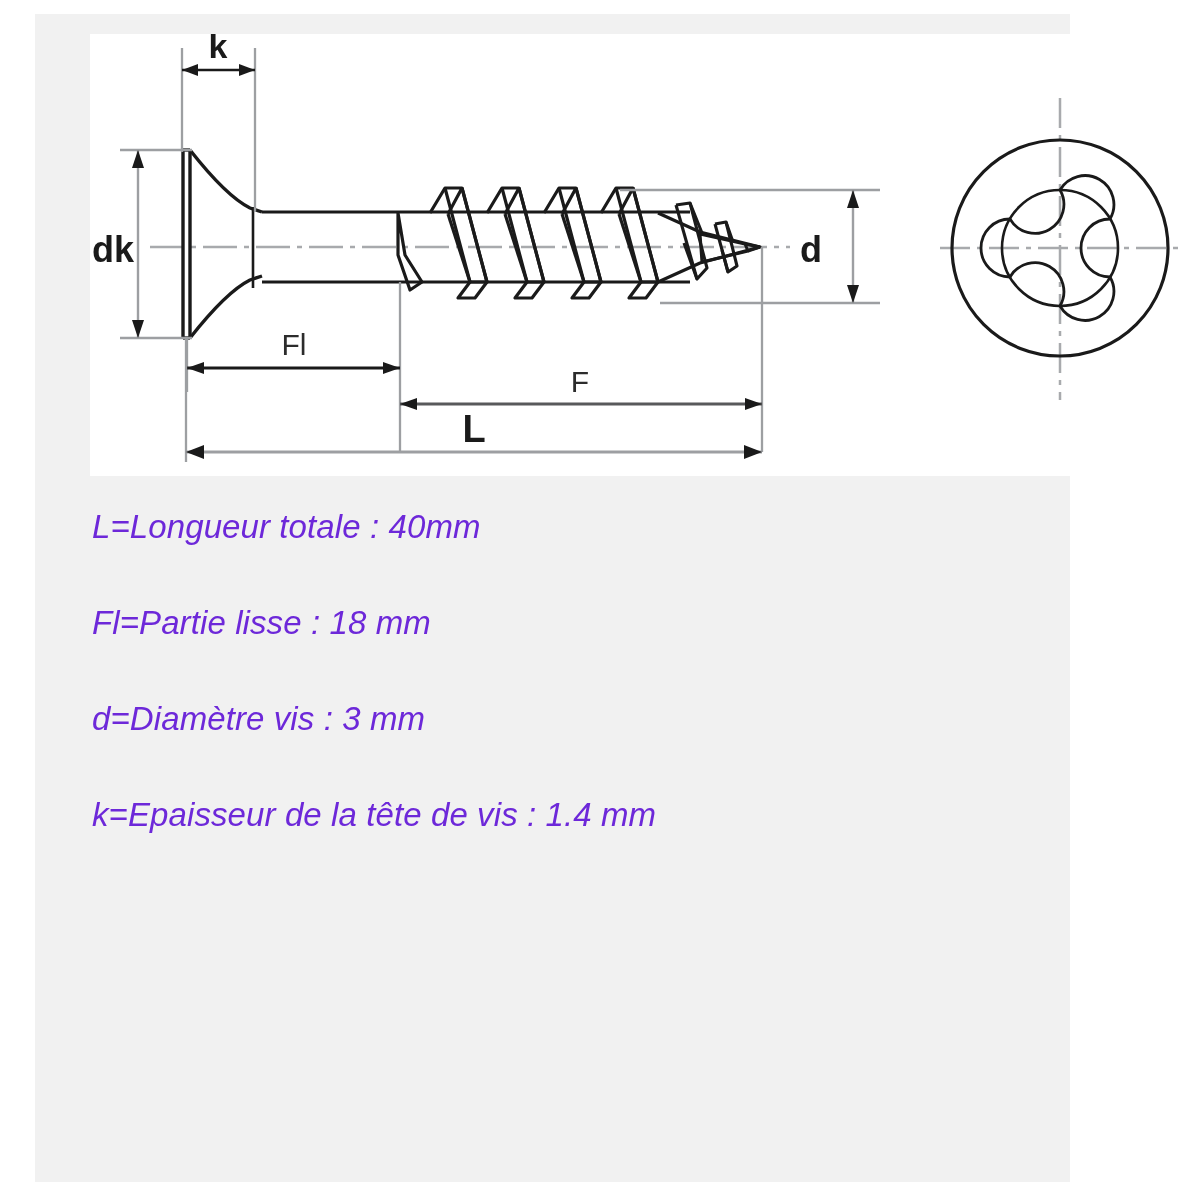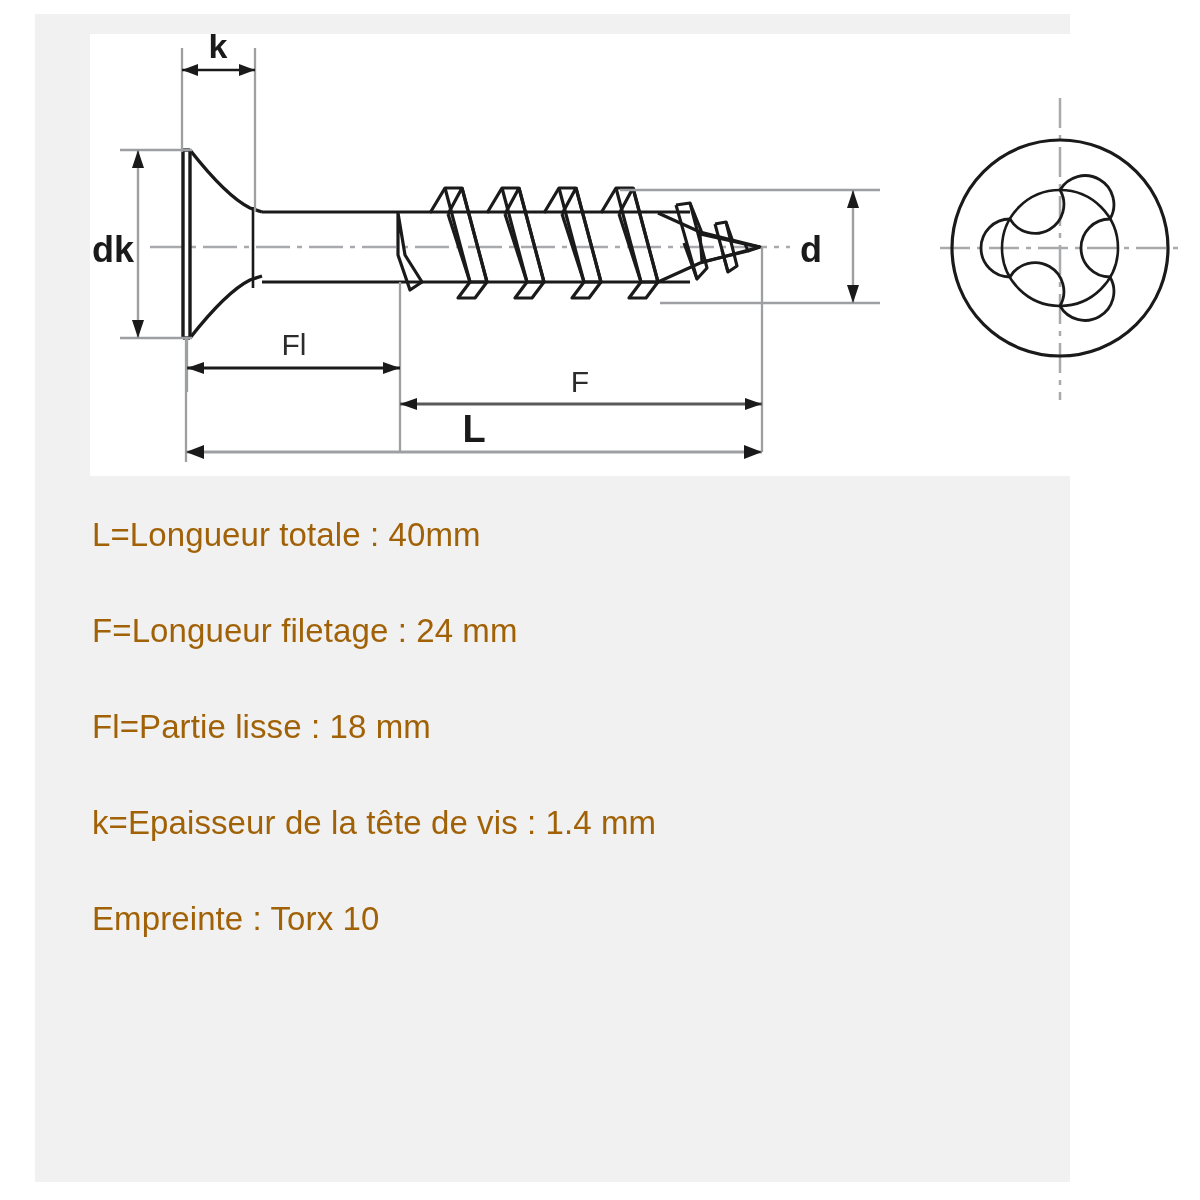--- a/index.html
+++ b/index.html
@@ -49,24 +49,25 @@
   
   .spec-list {
     position: absolute;
     left: 92px;
     top: 500px;
     width: 900px;
   }
   .spec-line {
     font-size: 33px;
     line-height: 1.18;
-    color: #a16207;
+    color: #6d28d9;
     letter-spacing: 0.1px;
-    margin: 16px 0 57px 0;
+    margin: 8px 0 57px 0;
     white-space: nowrap;
+    font-style: italic;
   }
 </style>
 </head>
 <body>
 
 <div id="page">
 
   <div class="card-bg"></div>
   <div class="drawing-band"></div>
 
@@ -215,19 +216,18 @@
                A 21 21 0 0 1 1060,306
                A 21 21 0 0 0 1010,277
                A 21 21 0 0 1 1010,219
                A 21 21 0 0 0 1060,190 Z" fill="none" stroke="#1a1a1a" stroke-width="2.8"></path>
     </g>
 
   </svg>
 
   <div class="spec-list">
     <p class="spec-line">L=Longueur totale : 40mm</p>
-    <p class="spec-line">F=Longueur filetage : 24 mm</p>
     <p class="spec-line">Fl=Partie lisse : 18 mm</p>
+    <p class="spec-line">d=Diamètre vis : 3 mm</p>
     <p class="spec-line">k=Epaisseur de la tête de vis : 1.4 mm</p>
-    <p class="spec-line">Empreinte : Torx 10</p>
   </div>
 
 </div>
 
 </body></html>

